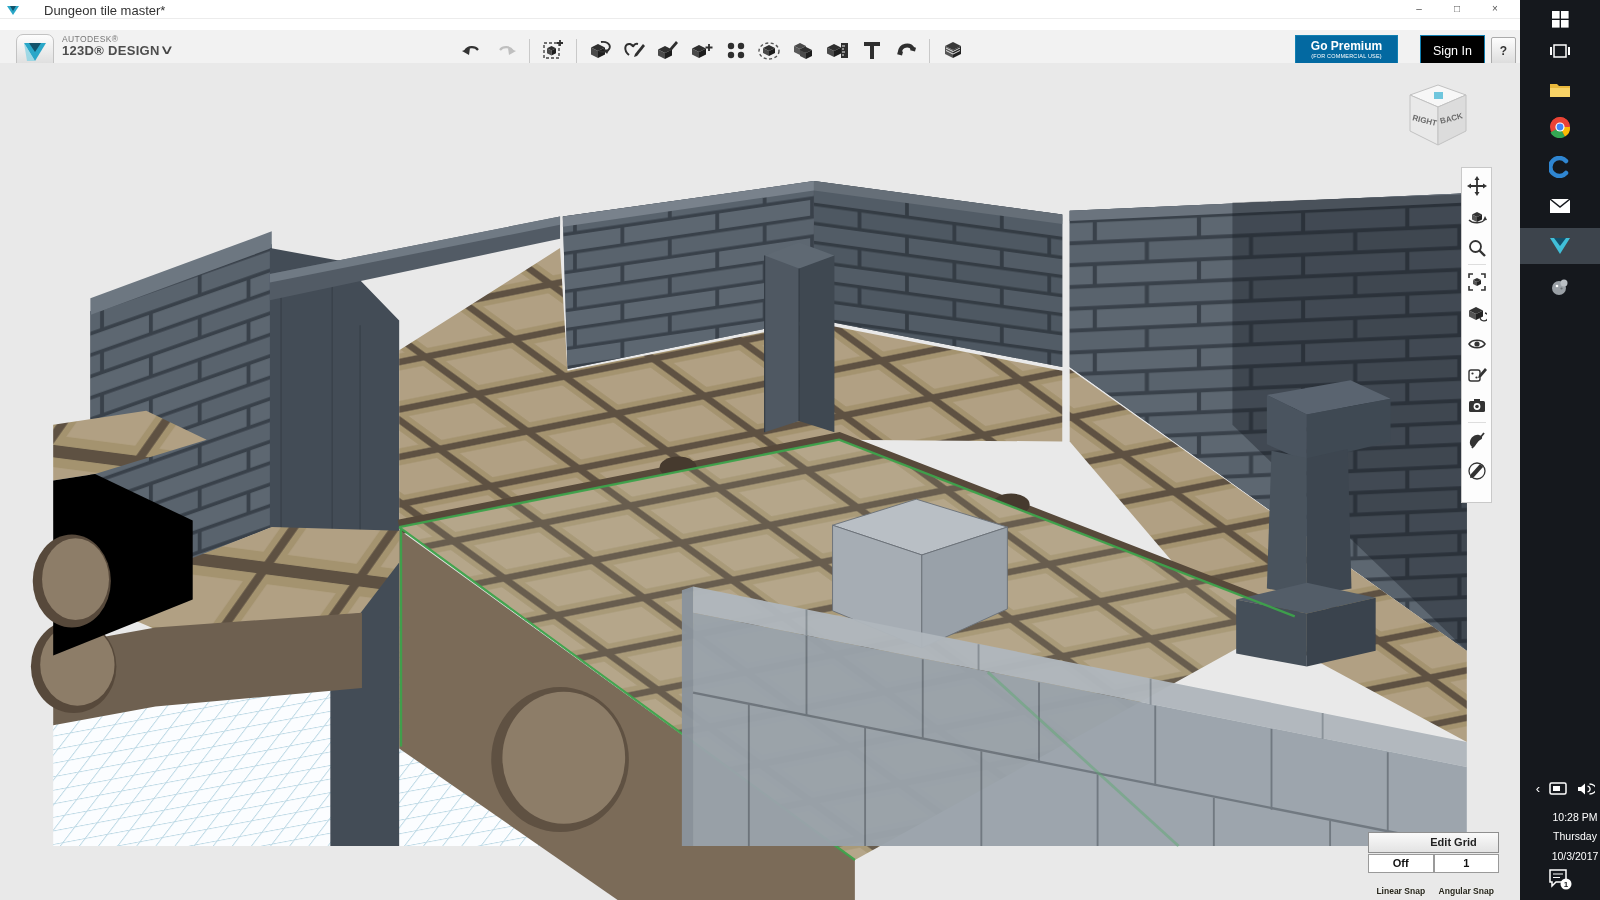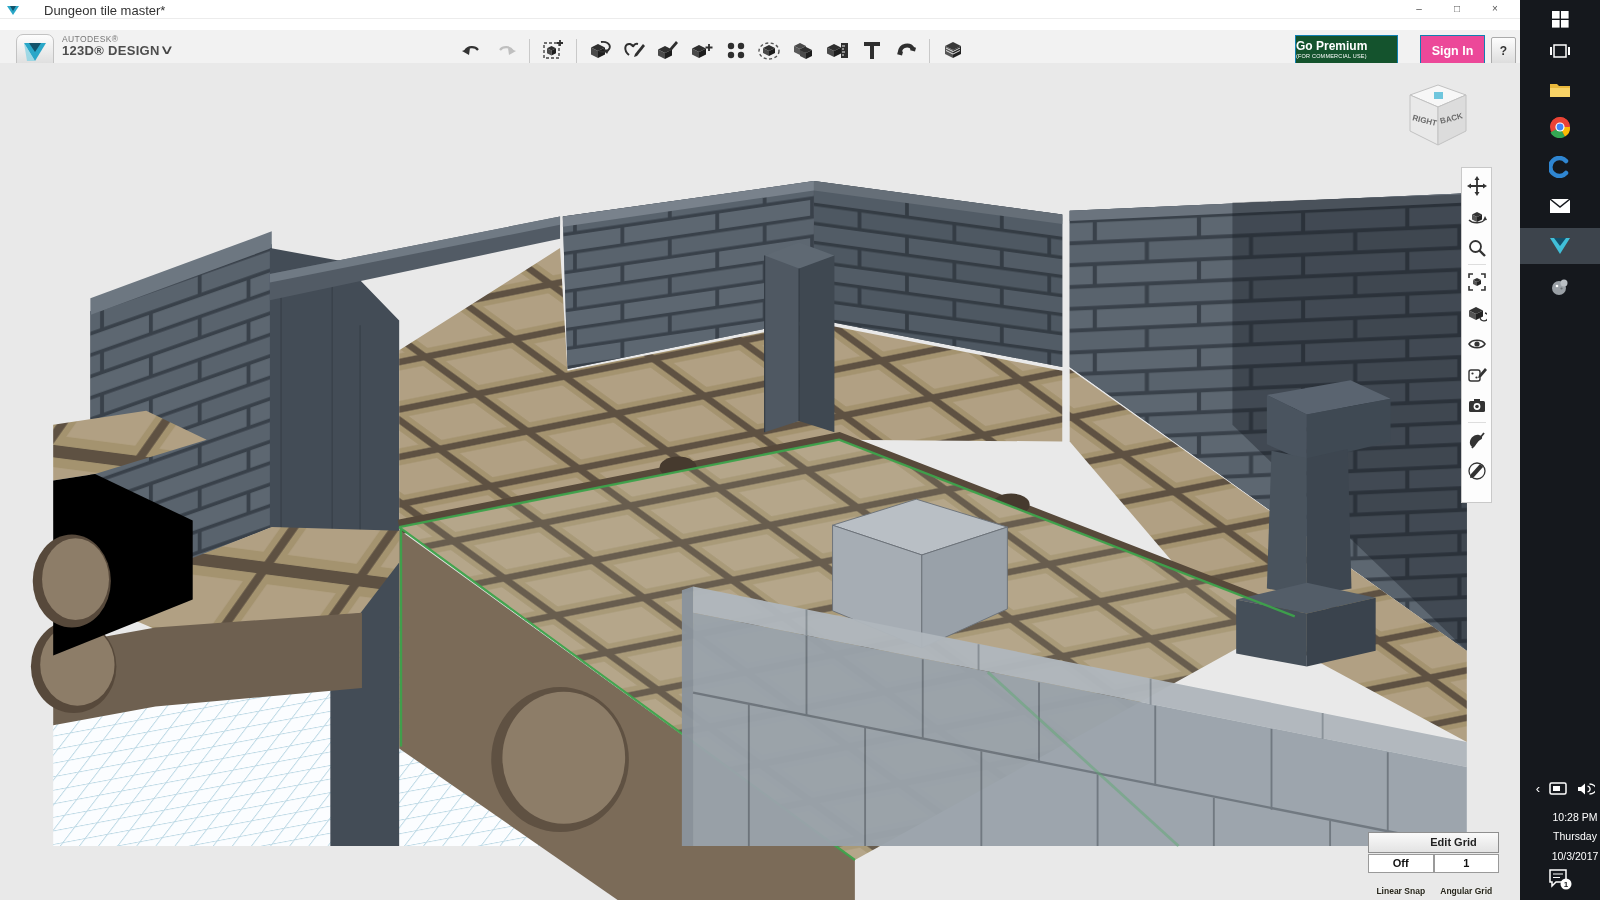--- a/index.html
+++ b/index.html
@@ -16,26 +16,26 @@
     background:linear-gradient(#fdfdfd,#d9d9d9);display:flex;align-items:center;justify-content:center;}
   #brand-text{position:absolute;left:62px;top:5px;line-height:1.05;}
   #brand-text .l1{font-size:8.5px;color:#777;letter-spacing:.4px;}
   #brand-text .l2{font-size:13px;font-weight:bold;color:#4d4d4d;letter-spacing:.3px;}
   #brand-chevron{position:absolute;left:162px;top:12px;font-size:13px;color:#444;transform:scaleX(1.6);}
   .tbrow{position:absolute;top:6px;display:flex;align-items:center;}
   .tbtn{width:34px;height:32px;display:flex;flex-direction:column;align-items:center;justify-content:center;cursor:pointer;}
   .tbtn svg{display:block;}
   .tsep{width:1px;height:26px;background:#c9c9c9;margin:0 6px;}
   .caret{width:0;height:0;border-left:3px solid transparent;border-right:3px solid transparent;border-top:3px solid #9a9a9a;margin-top:2px;}
-  #go-premium{position:absolute;left:1295px;top:5px;width:101px;height:30px;background:#14532d;color:#fff;border:1px solid #1180b2;
-    cursor:pointer;}
+  #go-premium{position:absolute;left:1295px;top:5px;width:101px;height:30px;background:#0369a1;color:#fff;border:1px solid #1180b2;
+    text-align:center;cursor:pointer;}
   #go-premium .gp1{font-size:12px;font-weight:bold;margin-top:3px;}
   #go-premium .gp2{font-size:5.5px;letter-spacing:.2px;margin-top:0px;}
-  #sign-in{position:absolute;left:1420px;top:5px;width:63px;height:30px;background:#ec4899;color:#fff;border:1px solid #1180b2;
-    font-size:12.5px;font-weight:bold;text-align:center;line-height:30px;cursor:pointer;}
+  #sign-in{position:absolute;left:1420px;top:5px;width:63px;height:30px;background:#000000;color:#fff;border:1px solid #1180b2;
+    font-size:12.5px;font-weight:normal;text-align:center;line-height:30px;cursor:pointer;}
   #help-btn{position:absolute;left:1491px;top:7px;width:23px;height:26px;background:linear-gradient(#fdfdfd,#dcdcdc);
     border:1px solid #ababab;border-radius:2px;font-size:12px;font-weight:bold;color:#333;text-align:center;line-height:26px;cursor:pointer;}
   
   #canvas{position:absolute;left:0;top:63px;width:1520px;height:837px;background:#e9e9e9;}
   
   #viewcube{position:absolute;left:1404px;top:20px;cursor:pointer;}
   
   #palette{position:absolute;left:1461px;top:104px;width:29px;height:332px;background:#fdfdfd;border:1px solid #c9c9c9;
     display:flex;flex-direction:column;align-items:center;padding-top:2px;}
   .pbtn{width:26px;height:31px;display:flex;align-items:center;justify-content:center;cursor:pointer;}
@@ -465,21 +465,21 @@
 
     
     <div id="editgrid">
       <div class="hdr">Edit Grid</div>
       <div class="fields">
         <div class="field">Off</div>
         <div class="field">1</div>
       </div>
       <div class="labels">
         <div class="lab">Linear Snap</div>
-        <div class="lab">Angular Grid</div>
+        <div class="lab">Angular Snap</div>
       </div>
     </div>
   </div>
 </div>
 
 <div id="taskbar">
   <div class="tb-ico" style="top:6px;height:26px;">
     <svg width="17" height="17" viewBox="0 0 17 17">
       <rect x="0" y="0" width="7.6" height="7.6" fill="#fff"></rect>
         <rect x="9" y="0" width="7.6" height="7.6" fill="#fff"></rect>

